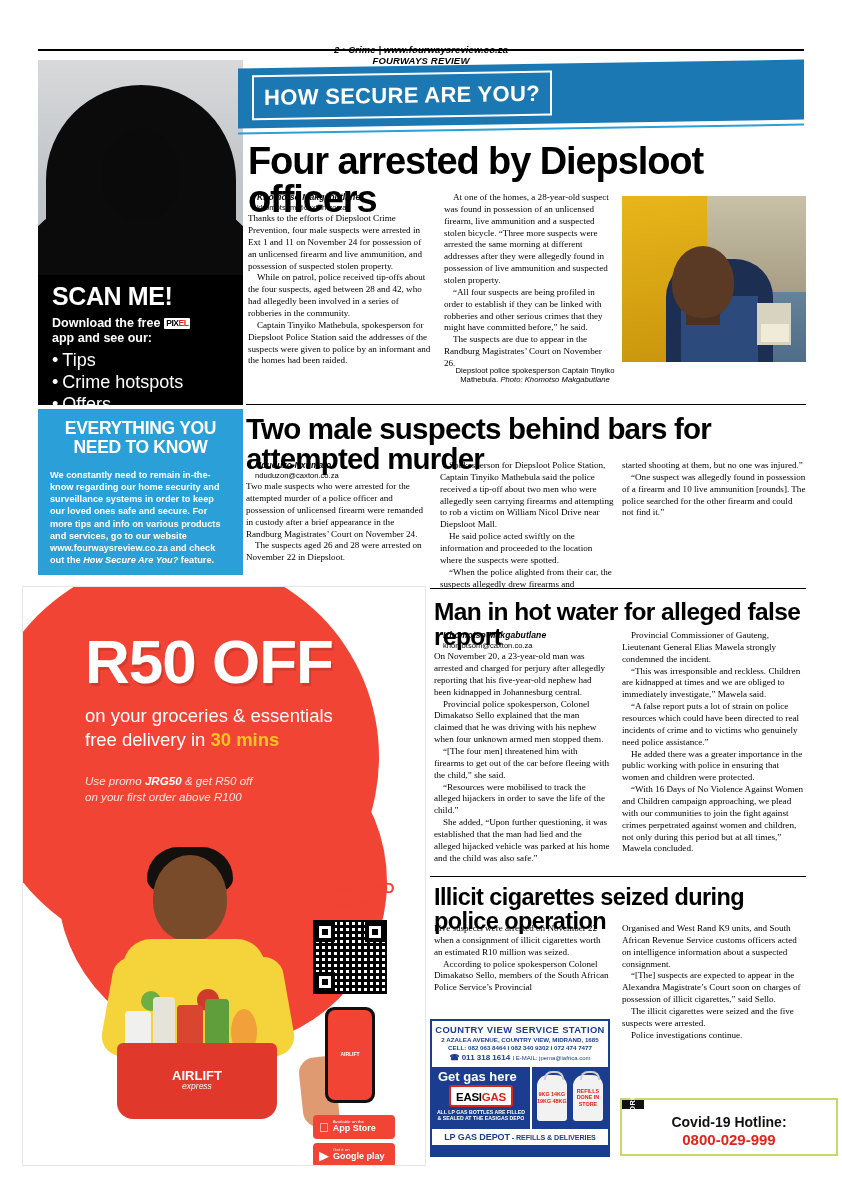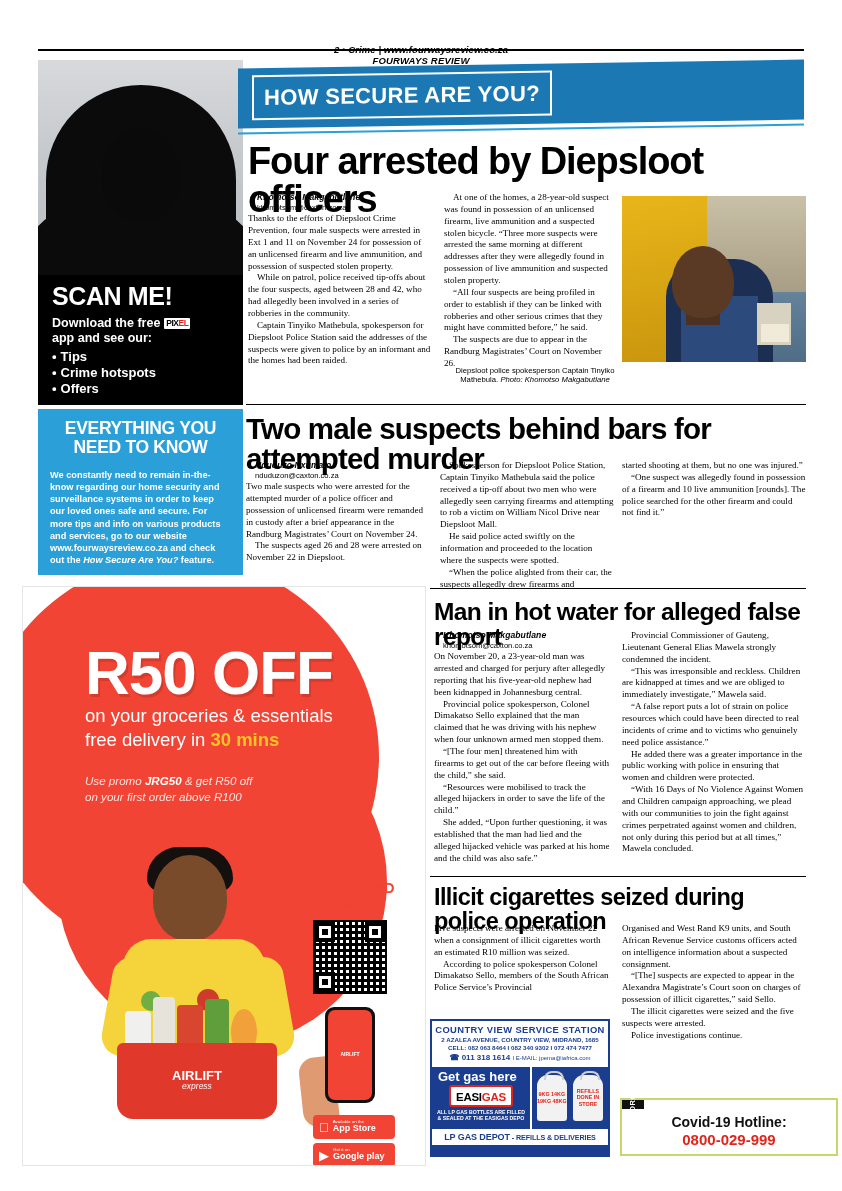--- a/index.html
+++ b/index.html
@@ -33,21 +33,21 @@
     background:#0b0b0c;border-radius:30px 60px 0 0;transform:rotate(8deg);}
 
   
   .scanme{position:absolute;left:38px;top:275px;width:205px;height:130px;background:#000;
     color:#fff;font-family:"Liberation Sans",sans-serif;box-sizing:border-box;
     padding:9px 0 0 14px;}
   .scanme h2{margin:0 0 7px 0;font-size:25px;font-weight:bold;letter-spacing:-.4px;line-height:1;}
   .scanme .dl{font-size:12.5px;font-weight:bold;line-height:1.22;display:flex;align-items:center;gap:4px;}
   .scanme .dl2{font-size:12.5px;font-weight:bold;line-height:1.22;margin-bottom:2px;}
   .scanme ul{margin:0;padding:0;list-style:none;}
-  .scanme li{font-size:13px;font-weight:bold;line-height:1.24;}
+  .scanme li{font-size:18px;font-weight:normal;line-height:1.24;}
   .scanme li:before{content:"\2022";margin-right:4px;}
   .pixel-logo{display:inline-block;background:#fff;padding:1px 2px;border-radius:1px;
     font-size:8.5px;font-weight:bold;color:#000;letter-spacing:-.5px;line-height:1;
     font-family:"Liberation Sans",sans-serif;}
   .pixel-logo .red{color:#e2231a;}
 
   
   .eytk{position:absolute;left:38px;top:409px;width:205px;height:166px;background:#2b9fd8;
     box-sizing:border-box;padding:10px 12px 0 12px;color:#fff;
     font-family:"Liberation Sans",sans-serif;}
@@ -109,21 +109,21 @@
   .cp-badge{position:absolute;right:8%;bottom:10%;width:34px;height:42px;background:#d8d2c0;}
   .cp-badge2{position:absolute;right:9%;bottom:12%;width:28px;height:18px;background:#f0ead8;}
 
   
   .ad{position:absolute;left:22px;top:586px;width:404px;height:580px;background:#fff;
     overflow:hidden;border:1px solid #e6e6e6;box-sizing:border-box;}
   .ad-circle{position:absolute;left:-44px;top:-30px;width:400px;height:400px;border-radius:50%;
     background:#f14434;}
   .ad-circle2{position:absolute;left:34px;top:130px;width:330px;height:330px;border-radius:50%;
     background:#f14434;}
-  .ad h1{position:absolute;left:62px;top:55px;margin:0;color:#fff;
+  .ad h1{position:absolute;left:62px;top:44px;margin:0;color:#fff;
     font-family:"Liberation Sans",sans-serif;font-weight:bold;font-size:62px;letter-spacing:-1px;
     line-height:1;text-shadow:2px 3px 0 rgba(0,0,0,.12);}
   .ad .sub1{position:absolute;left:62px;top:117px;color:#fff;
     font-family:"Liberation Sans",sans-serif;font-size:18.5px;line-height:1.3;width:300px;}
   .ad .sub1 b{color:#ffc423;}
   .ad .promo{position:absolute;left:62px;top:186px;color:#ffe2de;
     font-family:"Liberation Sans",sans-serif;font-style:italic;font-size:11.6px;line-height:1.35;
     width:280px;}
   .ad .promo b{color:#fff;font-style:italic;}
 

